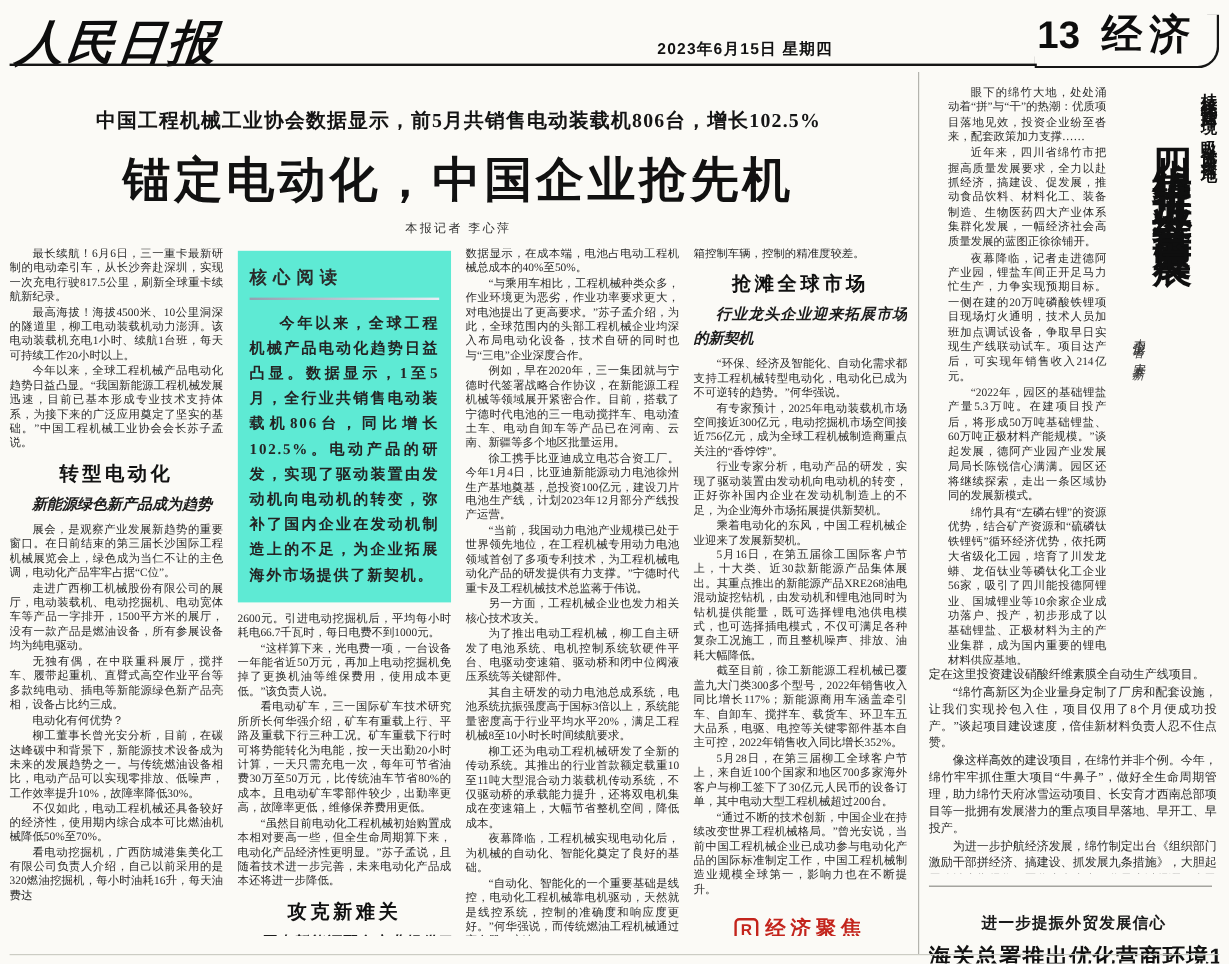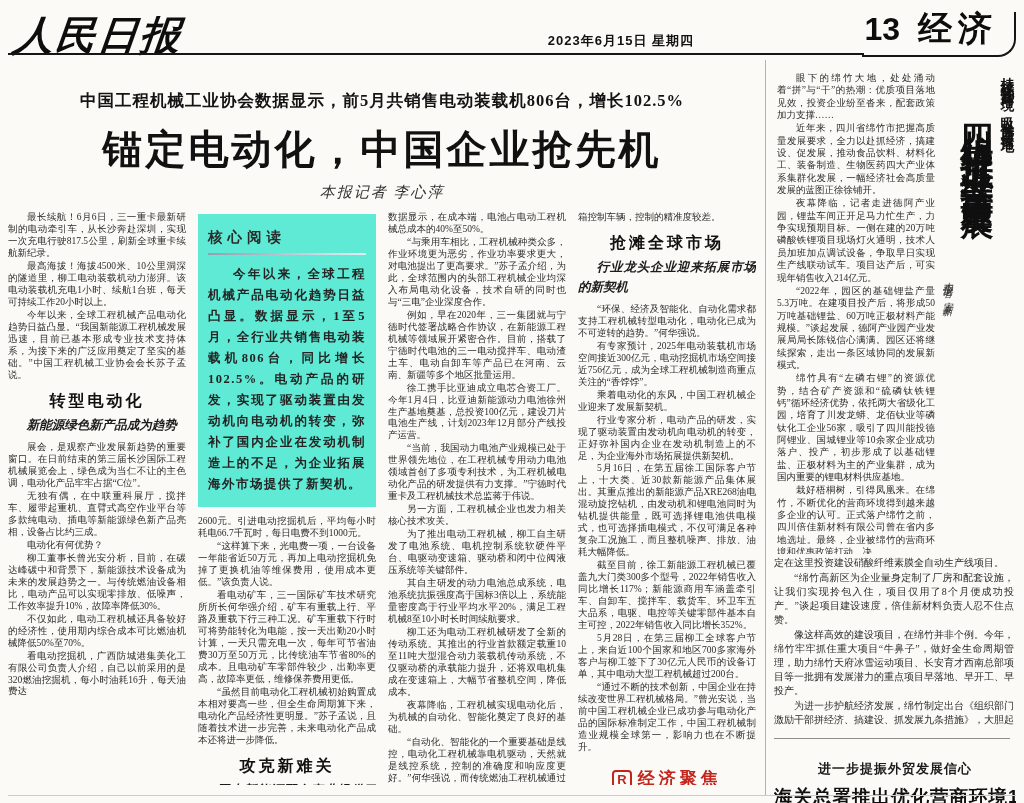--- a/index.html
+++ b/index.html
@@ -36,21 +36,21 @@
   .kicker{
     text-align:center;font-size:16.5px;font-weight:bold;letter-spacing:1px;
     margin-top:30px;color:#141414;
   }
   .headline{
     text-align:center;font-size:40px;font-weight:900;letter-spacing:3px;
     margin:10px 0 6px;color:#111;
     font-family:"Liberation Sans","DejaVu Sans",sans-serif;
   }
   .byline{
-    text-align:center;font-size:15px;font-style:italic;letter-spacing:2px;
+    text-align:center;font-size:10px;letter-spacing:2px;
     color:#333;margin-bottom:10px;
   }
   .cols{display:flex;gap:12px;height:573px;overflow:hidden;margin-top:6px;}
   .col{flex:1;min-width:0;overflow:hidden;font-size:9.5px;line-height:1.26;
        text-align:justify;color:#2b2b2b;position:relative;}
   .col p{margin:0 0 1px;}
   .blk-p{text-indent:2em;}
   .blk-pc{text-indent:0;}
   .blk-h{
     text-align:center;font-size:16px;font-weight:800;letter-spacing:3px;
@@ -83,21 +83,21 @@
     display:inline-block;border:2px solid #c3241c;border-radius:4px;
     padding:0 3px;margin-right:6px;font-size:13px;letter-spacing:0;line-height:1.25;
   }
   
   .v-divider{position:absolute;left:765px;top:60px;width:1px;height:735px;background:#b3b3ad;}
   .right-article{position:absolute;left:774px;top:60px;width:242px;height:743px;overflow:hidden;}
   .ra-body{
     position:absolute;left:0;top:12px;width:164px;height:482px;overflow:hidden;
     font-size:9.5px;line-height:1.3;text-align:justify;color:#2b2b2b;
   }
-  .ra-body p{margin:0 3px 1px;}
+  .ra-body p{margin:0 16px 1px;}
   .vert{writing-mode:vertical-rl;}
   .ra-vkicker{
     position:absolute;right:0;top:6px;height:330px;
     font-size:13.5px;font-weight:bold;letter-spacing:3px;color:#111;
     font-family:"Liberation Sans",sans-serif;
   }
   .ra-vheadline{
     position:absolute;right:17px;top:38px;height:640px;
     font-size:33px;font-weight:900;letter-spacing:6px;color:#0f0f0f;
     font-family:"Liberation Sans",sans-serif;
@@ -141,20 +141,21 @@
   <div class="byline">本报记者  李心萍</div>
 
   <div class="cols">
     <div class="col">
         <p class="blk-p">最长续航！6月6日，三一重卡最新研制的电动牵引车，从长沙奔赴深圳，实现一次充电行驶817.5公里，刷新全球重卡续航新纪录。</p>
         <p class="blk-p">最高海拔！海拔4500米、10公里洞深的隧道里，柳工电动装载机动力澎湃。该电动装载机充电1小时、续航1台班，每天可持续工作20小时以上。</p>
         <p class="blk-p">今年以来，全球工程机械产品电动化趋势日益凸显。“我国新能源工程机械发展迅速，目前已基本形成专业技术支持体系，为接下来的广泛应用奠定了坚实的基础。”中国工程机械工业协会会长苏子孟说。</p>
         <h3 class="blk-h">转型电动化</h3>
         <h4 class="blk-sub">新能源绿色新产品成为趋势</h4>
         <p class="blk-p">展会，是观察产业发展新趋势的重要窗口。在日前结束的第三届长沙国际工程机械展览会上，绿色成为当仁不让的主色调，电动化产品牢牢占据“C位”。</p>
+        <p class="blk-p">走进广西柳工机械股份有限公司的展厅，电动装载机、电动挖掘机、电动宽体车等产品一字排开，1500平方米的展厅，没有一款产品是燃油设备，所有参展设备均为纯电驱动。</p>
         <p class="blk-p">无独有偶，在中联重科展厅，搅拌车、履带起重机、直臂式高空作业平台等多款纯电动、插电等新能源绿色新产品亮相，设备占比约三成。</p>
         <p class="blk-p">电动化有何优势？</p>
         <p class="blk-p">柳工董事长曾光安分析，目前，在碳达峰碳中和背景下，新能源技术设备成为未来的发展趋势之一。与传统燃油设备相比，电动产品可以实现零排放、低噪声，工作效率提升10%，故障率降低30%。</p>
         <p class="blk-p">不仅如此，电动工程机械还具备较好的经济性，使用期内综合成本可比燃油机械降低50%至70%。</p>
         <p class="blk-p">看电动挖掘机，广西防城港集美化工有限公司负责人介绍，自己以前采用的是320燃油挖掘机，每小时油耗16升，每天油费达</p>
       </div>
 
     <div class="col">
       <div class="core-box">
         <div class="cb-title">核心阅读</div>
@@ -185,22 +186,22 @@
         <p class="blk-p">“自动化、智能化的一个重要基础是线控，电动化工程机械靠电机驱动，天然就是线控系统，控制的准确度和响应度更好。”何华强说，而传统燃油工程机械通过离合器、变速</p>
       </div>
 
     <div class="col">
       <div>
           <p class="blk-pc">箱控制车辆，控制的精准度较差。</p>
           <h3 class="blk-h">抢滩全球市场</h3>
           <h4 class="blk-sub">行业龙头企业迎来拓展市场的新契机</h4>
           <p class="blk-p">“环保、经济及智能化、自动化需求都支持工程机械转型电动化，电动化已成为不可逆转的趋势。”何华强说。</p>
           <p class="blk-p">有专家预计，2025年电动装载机市场空间接近300亿元，电动挖掘机市场空间接近756亿元，成为全球工程机械制造商重点关注的“香饽饽”。</p>
+          <p class="blk-p">行业专家分析，电动产品的研发，实现了驱动装置由发动机向电动机的转变，正好弥补国内企业在发动机制造上的不足，为企业海外市场拓展提供新契机。</p>
           <p class="blk-p">乘着电动化的东风，中国工程机械企业迎来了发展新契机。</p>
-          <p class="blk-p">行业专家分析，电动产品的研发，实现了驱动装置由发动机向电动机的转变，正好弥补国内企业在发动机制造上的不足，为企业海外市场拓展提供新契机。</p>
           <p class="blk-p">5月16日，在第五届徐工国际客户节上，十大类、近30款新能源产品集体展出。其重点推出的新能源产品XRE268油电混动旋挖钻机，由发动机和锂电池同时为钻机提供能量，既可选择锂电池供电模式，也可选择插电模式，不仅可满足各种复杂工况施工，而且整机噪声、排放、油耗大幅降低。</p>
           <p class="blk-p">截至目前，徐工新能源工程机械已覆盖九大门类300多个型号，2022年销售收入同比增长117%；新能源商用车涵盖牵引车、自卸车、搅拌车、载货车、环卫车五大品系，电驱、电控等关键零部件基本自主可控，2022年销售收入同比增长352%。</p>
           <p class="blk-p">5月28日，在第三届柳工全球客户节上，来自近100个国家和地区700多家海外客户与柳工签下了30亿元人民币的设备订单，其中电动大型工程机械超过200台。</p>
           <p class="blk-p">“通过不断的技术创新，中国企业在持续改变世界工程机械格局。”曾光安说，当前中国工程机械企业已成功参与电动化产品的国际标准制定工作，中国工程机械制造业规模全球第一，影响力也在不断提升。</p>
         </div>
       <div class="focus-logo">
         <span class="focus-r">R</span><span>经济聚焦</span>
       </div>
     </div>
   </div>

